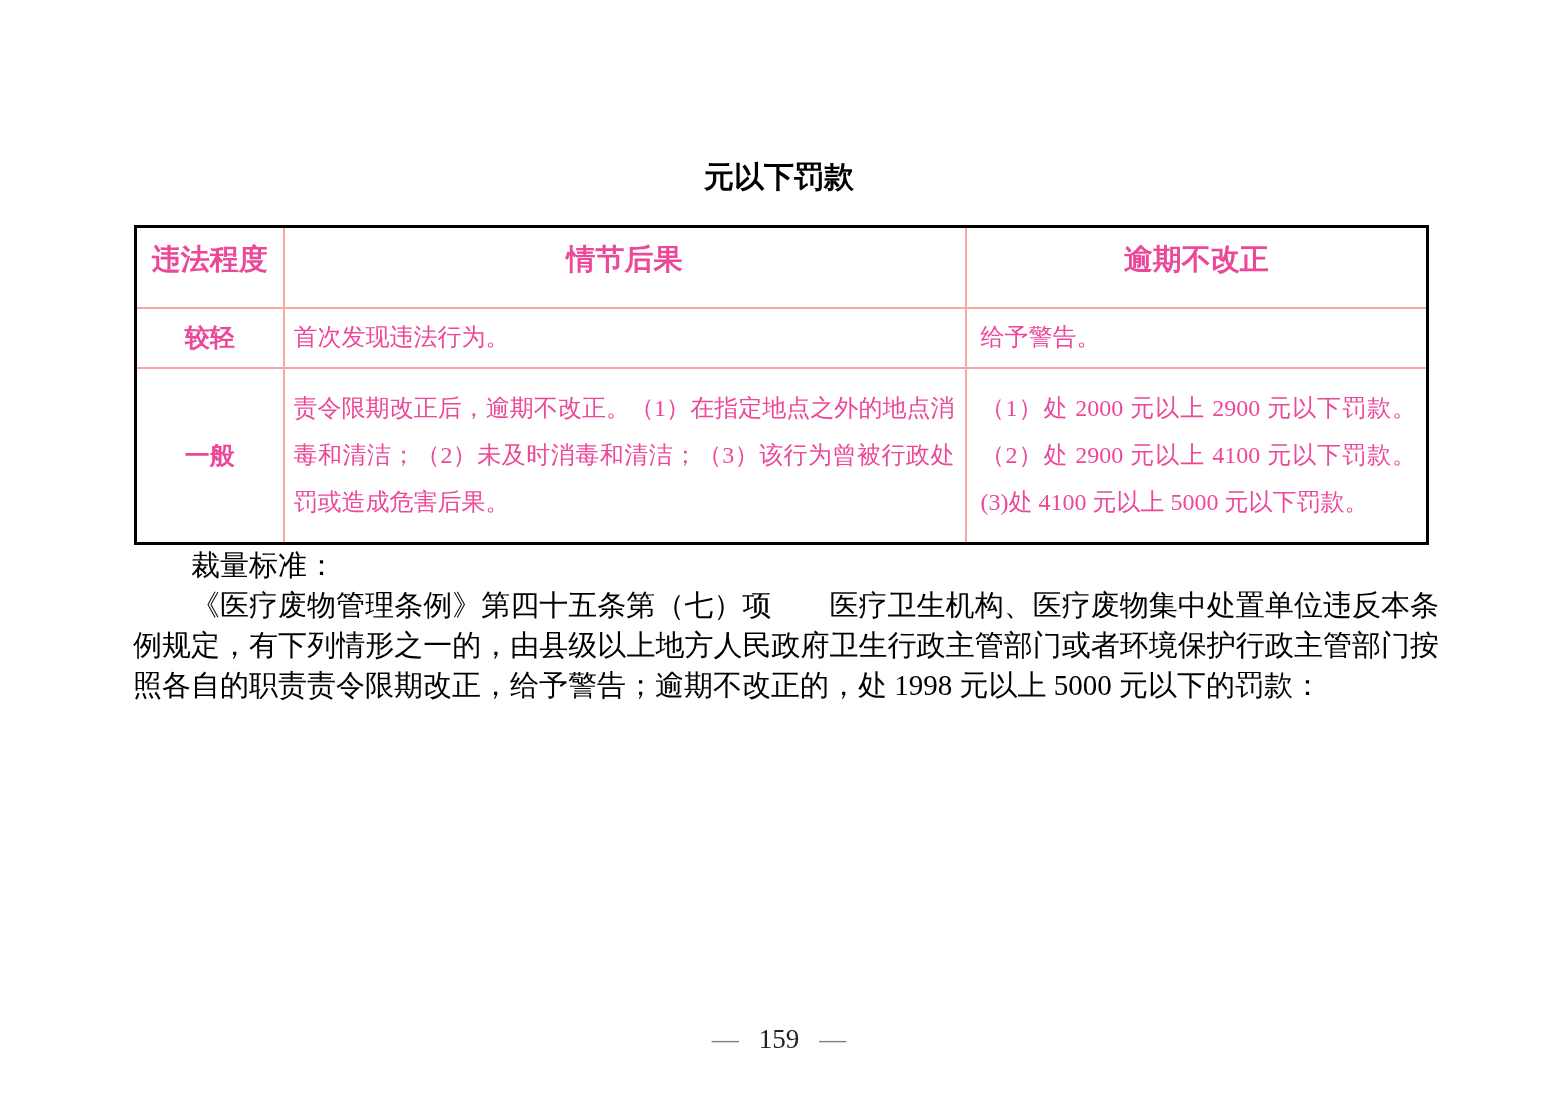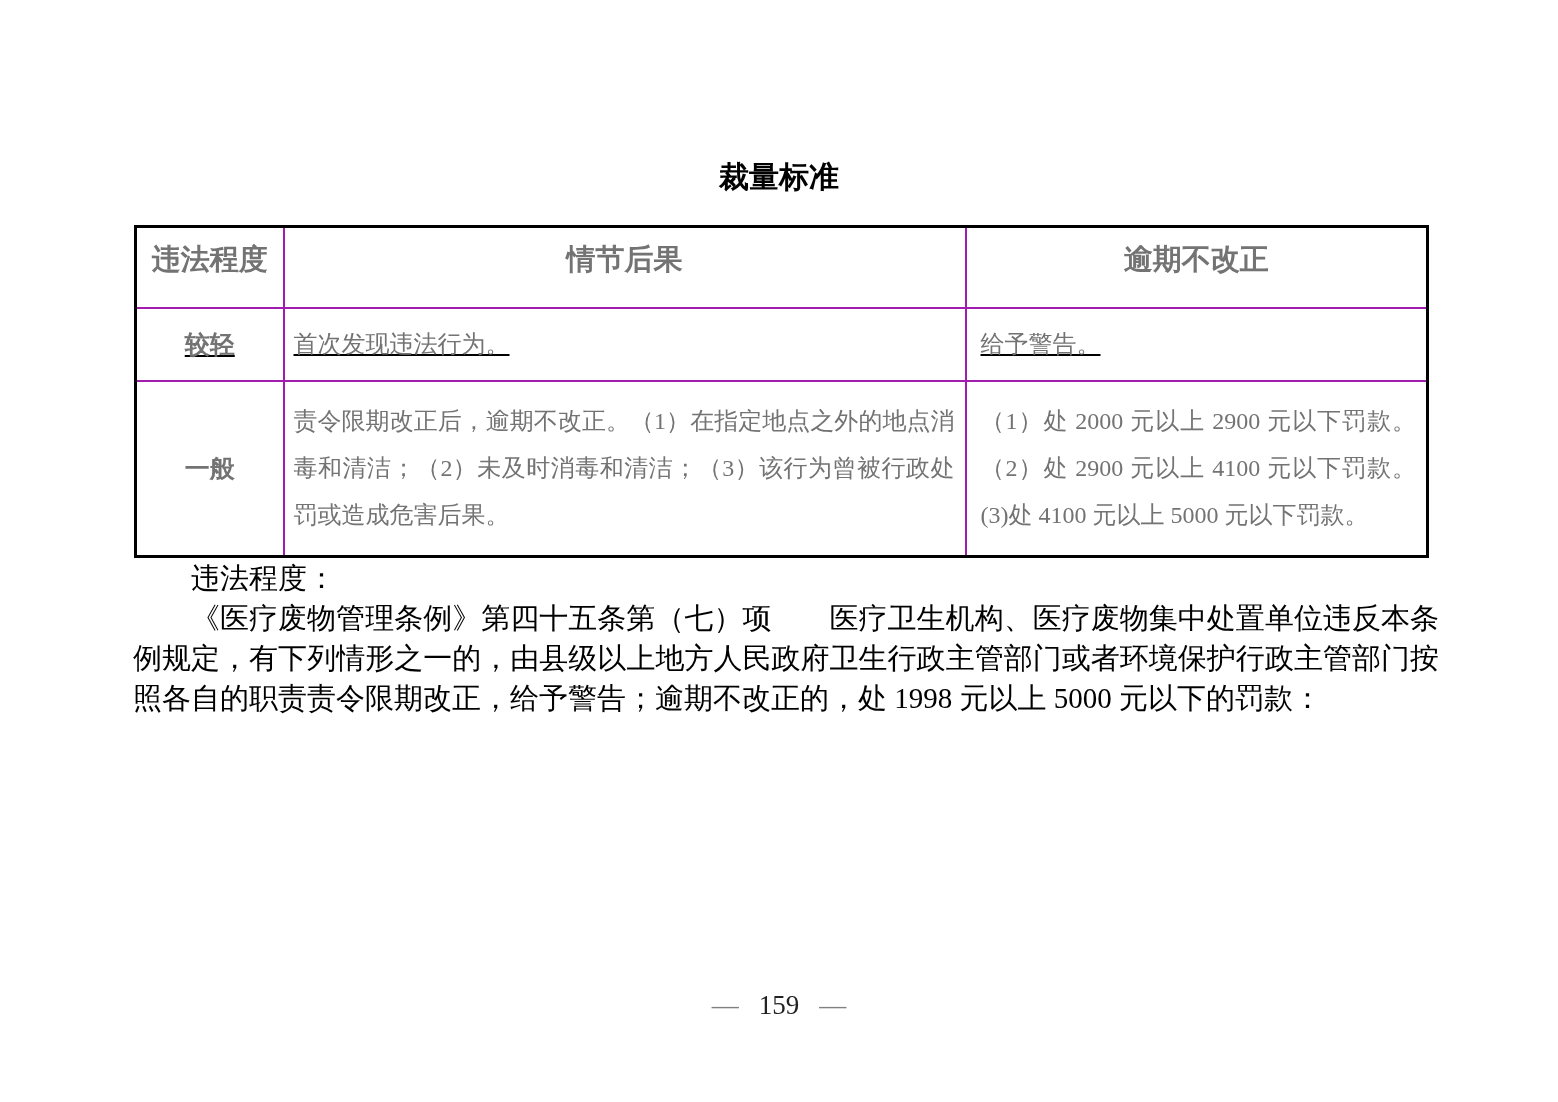--- a/index.html
+++ b/index.html
@@ -28,33 +28,33 @@
     table-layout: fixed;
     width: 1292px;
     margin: 31px 0 0 134px;
     border: 3px solid #000000;
   }
   table.ruling-table col.c1 { width: 148px; }
   table.ruling-table col.c2 { width: 682px; }
   table.ruling-table col.c3 { width: 462px; }
   table.ruling-table th,
   table.ruling-table td {
-    border: 2px solid #a21caf;
+    border: 2px solid #fca5a5;
     vertical-align: middle;
-    color: #737373;
+    color: #ec4899;
   }
   table.ruling-table th {
     font-family: "Liberation Sans", sans-serif;
     font-weight: bold;
     font-size: 29px;
     height: 81px;
     text-align: center;
     padding: 0 4px 14px 4px;
   }
-  tr.row-minor { height: 73px; text-decoration: underline; }
+  tr.row-minor { height: 60px; }
   tr.row-general { height: 176px; }
   td.level-cell {
     text-align: center;
     font-weight: bold;
     font-size: 25px;
     padding: 0 4px;
   }
   td.text-cell {
     text-align: left;
     font-size: 24px;
@@ -76,36 +76,36 @@
     font-weight: bold;
     font-size: 30px;
     line-height: 40px;
     text-indent: 2em;
     text-align: justify;
   }
   p.para { margin: 0; text-align: justify; }
   p.indent { text-indent: 2em; }
   .footer {
     position: absolute;
-    top: 990px;
+    top: 1024px;
     left: 0;
     width: 100%;
     text-align: center;
     font-size: 27px;
     color: #222222;
   }
   .footer .dash { color: #808080; letter-spacing: 0; }
   .footer .num { margin: 0 20px; color: #222222; }
 </style>
 </head>
 <body>
 
 <div class="page">
 
-  <h1 class="doc-title">裁量标准</h1>
+  <h1 class="doc-title">元以下罚款</h1>
 
   <table class="ruling-table">
     <colgroup>
       <col class="c1">
         <col class="c2">
         <col class="c3">
     </colgroup>
     <thead>
       <tr>
         <th>违法程度</th>
@@ -121,21 +121,21 @@
       </tr>
       <tr class="row-general">
         <td class="level-cell">一般</td>
         <td class="text-cell">责令限期改正后，逾期不改正。（1）在指定地点之外的地点消毒和清洁；（2）未及时消毒和清洁；（3）该行为曾被行政处罚或造成危害后果。</td>
         <td class="text-cell range-cell">（1）处 2000 元以上 2900 元以下罚款。（2）处 2900 元以上 4100 元以下罚款。(3)处 4100 元以上 5000 元以下罚款。</td>
       </tr>
     </tbody>
   </table>
 
   <div class="body-text">
-    <p class="para indent">违法程度：</p>
+    <p class="para indent">裁量标准：</p>
     <p class="para indent">《医疗废物管理条例》第四十五条第（七）项　　医疗卫生机构、医疗废物集中处置单位违反本条例规定，有下列情形之一的，由县级以上地方人民政府卫生行政主管部门或者环境保护行政主管部门按照各自的职责责令限期改正，给予警告；逾期不改正的，处 1998 元以上 5000 元以下的罚款：</p>
   </div>
 
   <div class="footer">
     <span class="dash">—</span><span class="num">159</span><span class="dash">—</span>
   </div>
 
 </div>
 
 </body></html>

